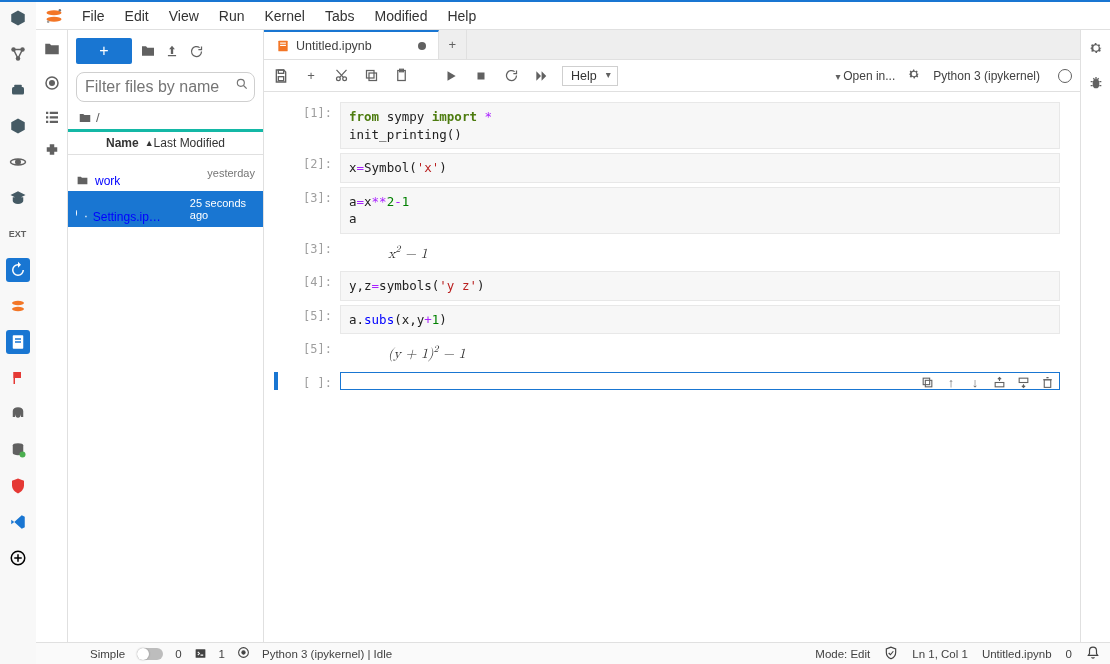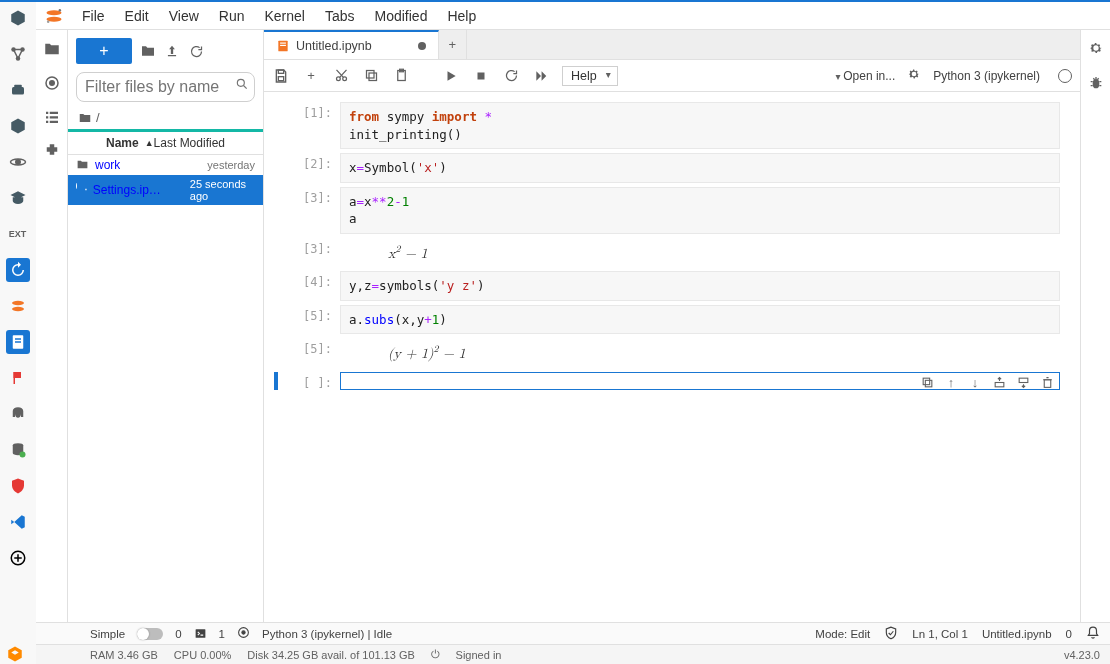--- a/index.html
+++ b/index.html
@@ -111,21 +111,21 @@
   border-top: 3px solid #14b8a6;
   border-bottom: 1px solid #e0e0e0;
   font-size: 12px; color:#333;
 }
 .file-header .col-name { display:flex; align-items:center; gap:6px; font-weight:600;}
 .file-list { flex:1; overflow:auto; }
 .file-row {
   display:flex; justify-content:space-between; align-items:center;
   padding: 3px 8px; font-size:12px;
 }
-.file-row .fn { display:flex; align-items:flex-start; gap:6px; overflow:hidden; white-space:nowrap; text-overflow:ellipsis; }
+.file-row .fn { display:flex; align-items:flex-start; gap:6px; overflow:hidden; white-space:nowrap; text-overflow:ellipsis;margin-top:16px; }
 .file-row.selected { background:#1976d2; color:#fff; }
 .file-row.selected .meta { color:#fff;margin-left:29px; }
 .meta { color:#757575; font-size:11px; }
 
 
 .nb-area { flex:1; display:flex; flex-direction:column; min-width:0; background:#fff; }
 .tab-bar {
   height:30px; background:#eeeeee; border-bottom:1px solid #e0e0e0;
   display:flex; align-items:stretch;
 }
@@ -185,21 +185,21 @@
   content:""; position:absolute; left:-10px; top:0; bottom:0; width:4px; background:#1976d2;
 }
 
 
 .cell-actions {
   position:absolute; right:6px; top:4px; display:flex; gap:10px; color:#616161;
 }
 .cell-actions .ca { width:14px; height:14px; display:flex; align-items:center; justify-content:center;}
 
 
-.kw { color:#c2410c; font-weight:bold; }
+.kw { color:#4d7c0f; font-weight:bold; }
 .op { color:#aa22ff; }
 .num { color:#008000; }
 .str { color:#ba2121; }
 .fn { color:#0000ff; }
 
 
 .status {
   height:22px; border-top:1px solid #e0e0e0; background:#fafafa;
   display:flex; align-items:center; padding: 0 10px; font-size:11.5px; color:#424242;
   gap:14px;
@@ -609,26 +609,15 @@
             </svg></span>
         <span>Ln 1, Col 1</span>
         <span>Untitled.ipynb</span>
         <span>0</span>
         <span><svg width="14" height="14" viewBox="0 0 24 24" fill="none" stroke="#424242" stroke-width="2">
               <path d="M6 8a6 6 0 0 1 12 0v5l2 3H4l2-3zM10 19a2 2 0 0 0 4 0"></path>
             </svg></span>
       </div>
     </div>
 
-    <div class="bottom-info">
-      <span style="position:absolute; left:6px;"><svg width="18" height="18" viewBox="0 0 24 24" fill="#ff8a00">
-            <path d="M12 2 3 7v10l9 5 9-5V7zM12 7l5 3-5 3-5-3z"></path>
-          </svg></span>
-      <span class="pad">RAM 3.46 GB</span>
-      <span>CPU 0.00%</span>
-      <span>Disk 34.25 GB avail. of 101.13 GB</span>
-      <span>⏻</span>
-      <span>Signed in</span>
-      <span class="r">v4.23.0</span>
-    </div>
 
   </div>
 </div>
 
 </body></html>

